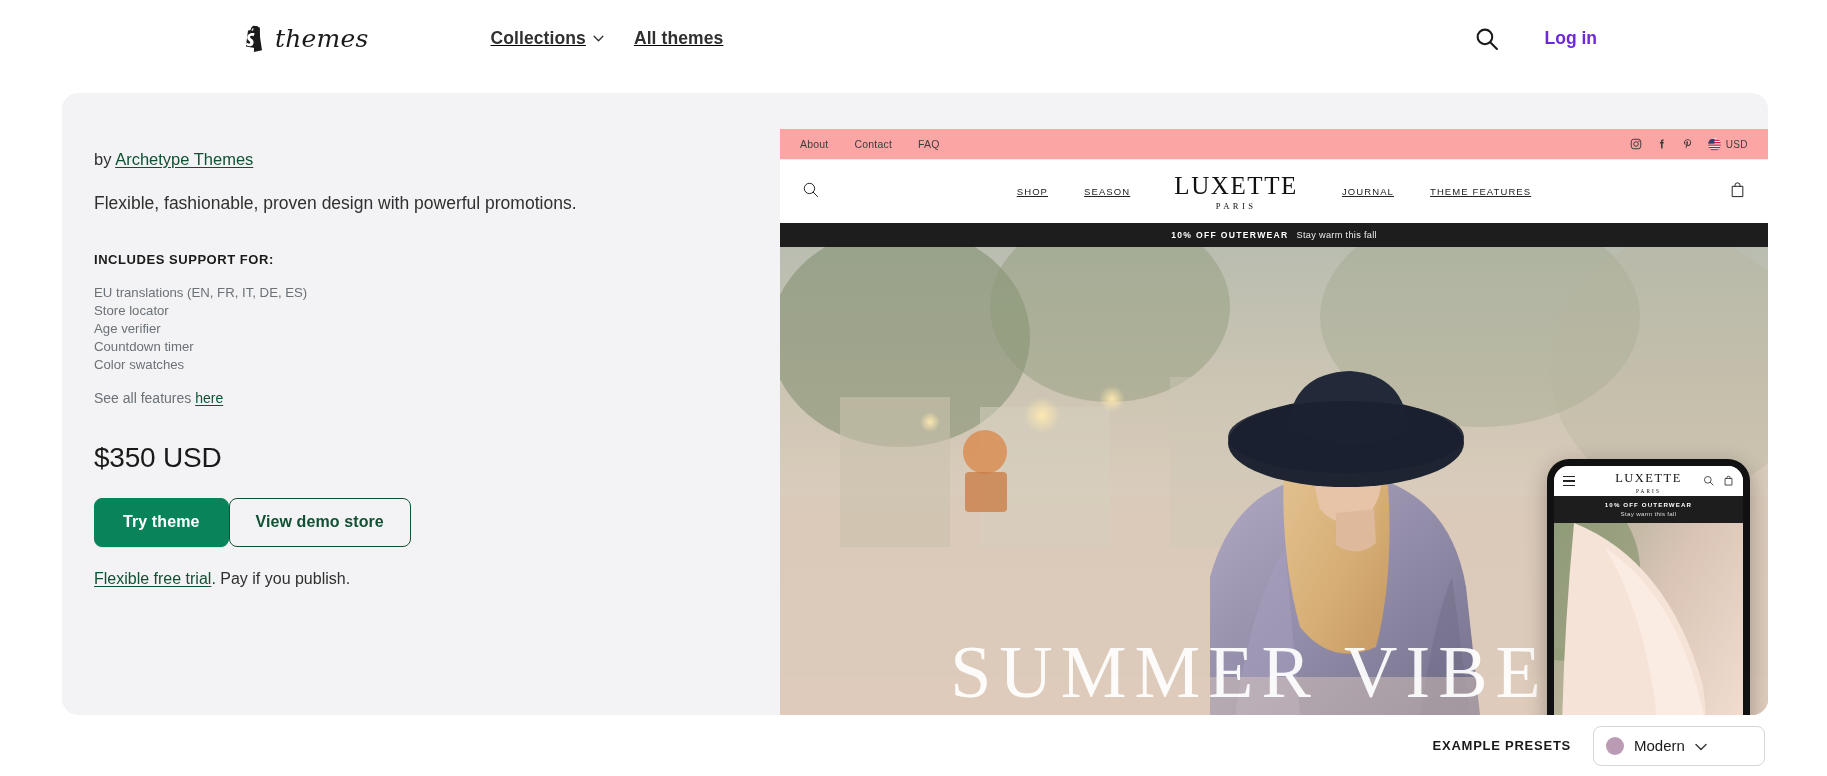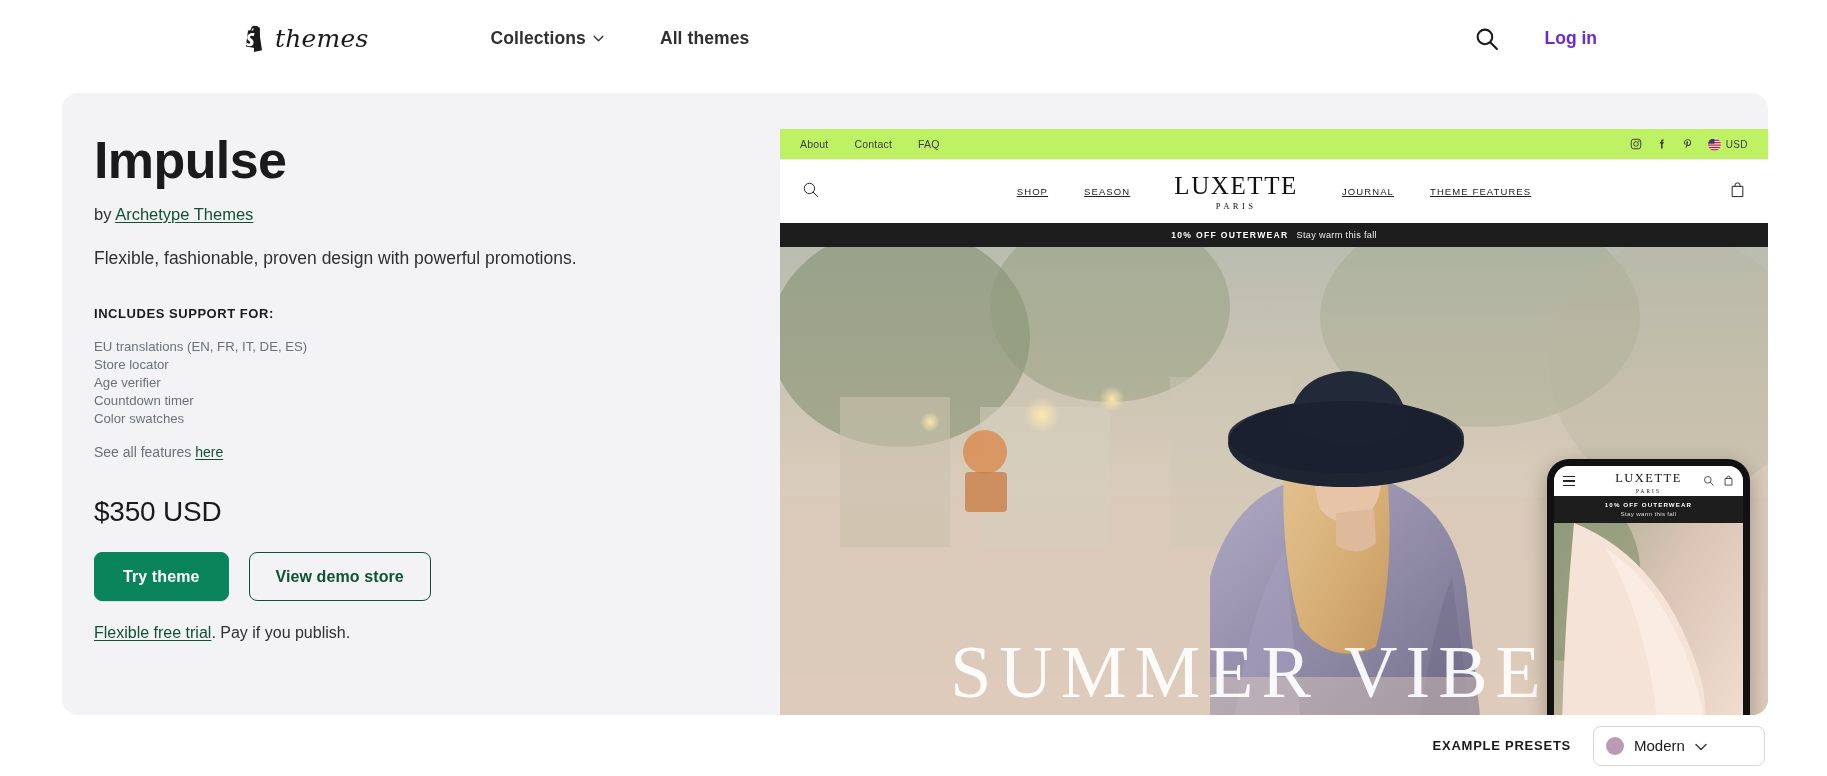--- a/index.html
+++ b/index.html
@@ -30,22 +30,23 @@
   .brand-word {
     font-family: "DejaVu Serif", serif;
     font-style: italic;
     font-size: 25px;
     color: #1a1a1a;
     letter-spacing: .2px;
   }
   .main-nav {
     display: flex;
     align-items: flex-end;
-    gap: 56px;
+    gap: 30px;
     margin-left: 122px;
+    text-decoration: underline;
   }
   .nav-link {
     font-size: 17.5px;
     color: #303030;
     font-weight: 600;
     letter-spacing: .1px;
     display: flex;
     align-items: center;
     gap: 7px;
     cursor: pointer;
@@ -138,21 +139,20 @@
     margin-top: 36px;
     font-size: 28px;
     font-weight: 400;
     color: #1a1a1a;
     letter-spacing: -.2px;
   }
   .btn-row {
     margin-top: 24px;
     display: flex;
     align-items: center;
-    gap: 20px;
   }
   .btn {
     height: 49px;
     border-radius: 8px;
     font-size: 16px;
     font-weight: 700;
     display: inline-flex;
     align-items: center;
     justify-content: center;
     cursor: pointer;
@@ -183,21 +183,21 @@
     left: 718px; top: 36px;
     width: 988px; height: 586px;
     background: #ffffff;
     overflow: hidden;
   }
   .pv-topbar {
     height: 31px;
     display: flex;
     align-items: center;
     border-bottom: 1px solid #ececec;
-    background: #bef264;
+    background: #fca5a5;
     padding: 0 20px;
   }
   .pv-toplinks { display: flex; gap: 26px; }
   .pv-toplink {
     font-size: 10.5px;
     color: #3d3d3d;
     letter-spacing: .2px;
     cursor: pointer;
   }
   .pv-topright {
@@ -430,21 +430,20 @@
         <path d="M15.8 15.8 22 22" stroke="#1a1a1a" stroke-width="2" stroke-linecap="round"></path>
       </svg>
     </button>
     <span class="login-link">Log in</span>
   </div>
 </header>
 
 <section class="hero-panel">
 
   <div class="hero-left">
-    <h1 class="theme-title">Impulse</h1>
 
     <p class="byline">
       <span>by</span>
       <a>Archetype Themes</a>
     </p>
 
     <p class="tagline">Flexible, fashionable, proven design with powerful promotions.</p>
 
     <h2 class="support-head">INCLUDES SUPPORT FOR:</h2>
 

